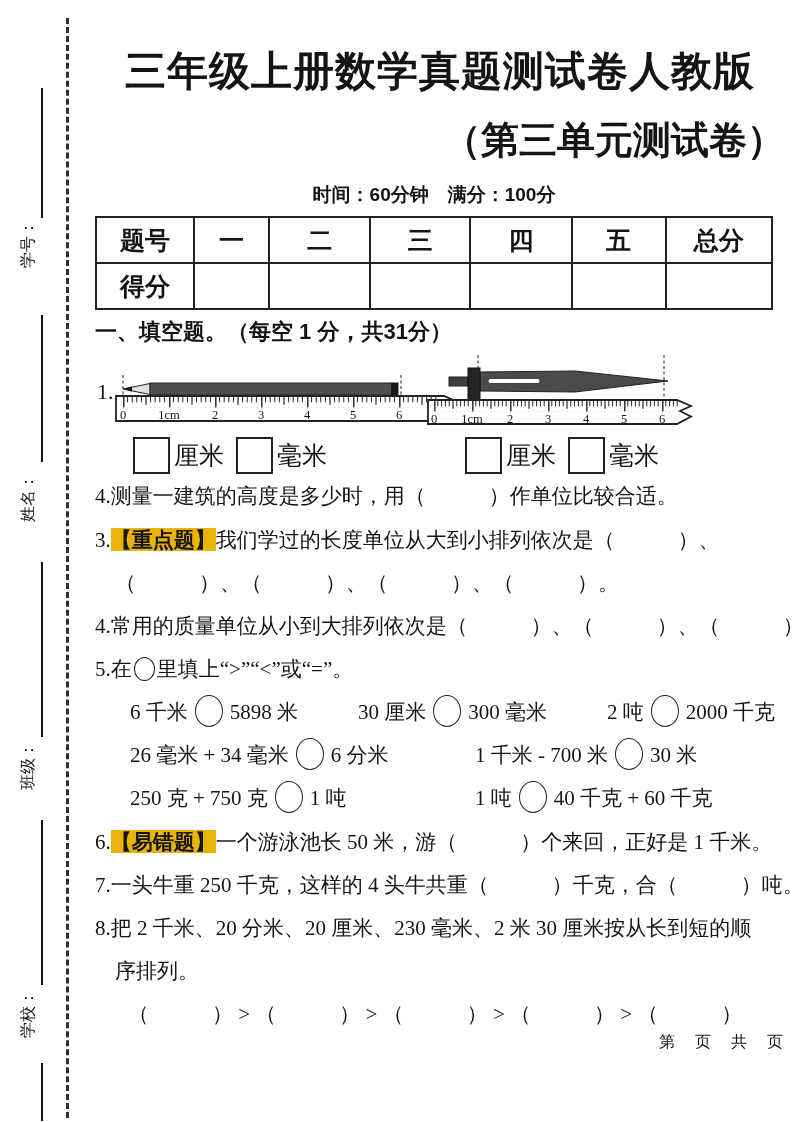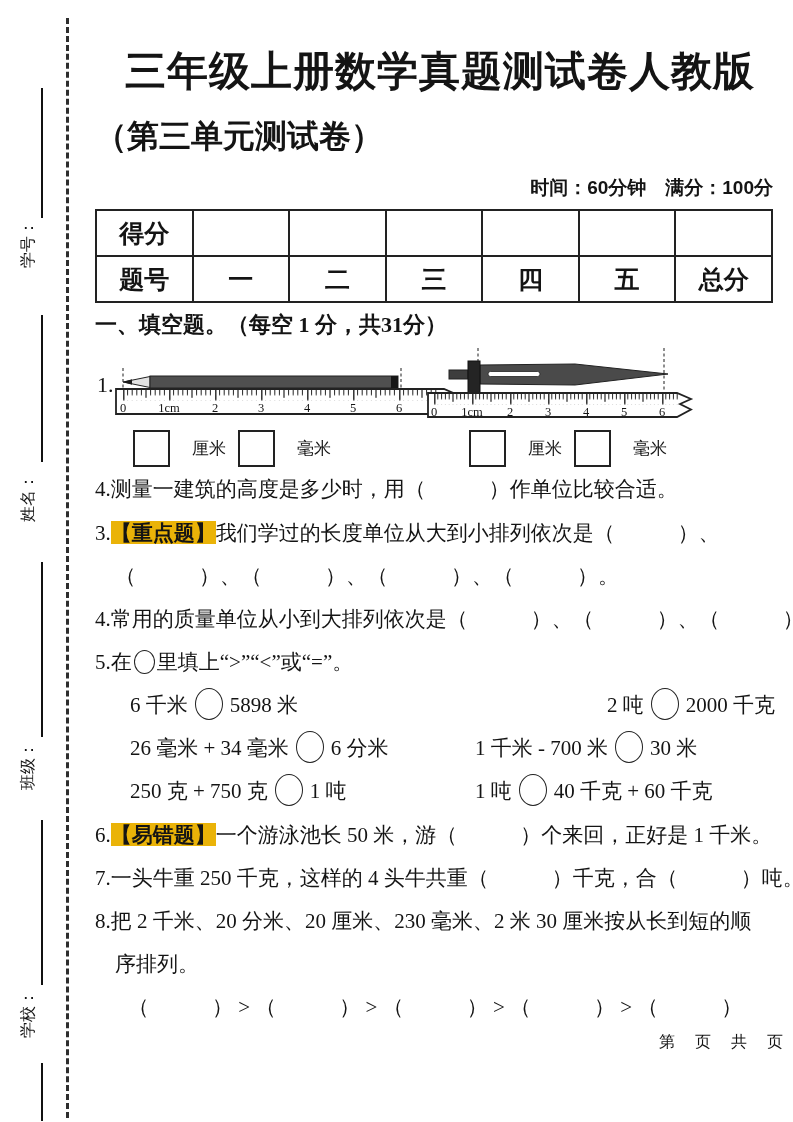--- a/index.html
+++ b/index.html
@@ -9,39 +9,39 @@
   .seal-line{position:absolute;left:66px;top:18px;height:1100px;width:0;
              border-left:3px dashed #2e2e2e;}
   .side-blank{position:absolute;left:41px;width:0;border-left:2.5px solid #111;}
   .side-label{position:absolute;left:-12px;width:80px;height:24px;line-height:24px;
               text-align:center;font-size:16px;transform:rotate(-90deg);
               font-family:"Liberation Serif","DejaVu Serif",serif;}
   
   .content{position:absolute;left:95px;top:0;width:690px;}
   .main-title{margin-top:44px;text-align:center;font-size:41px;font-weight:bold;
               font-family:"Liberation Sans","DejaVu Sans",sans-serif;letter-spacing:1px;}
-  .subtitle{margin-top:16px;text-align:left;font-size:32px;font-weight:bold;
+  .subtitle{margin-top:16px;text-align:right;font-size:38px;font-weight:bold;
             font-family:Liberation Mono, monospace;}
-  .meta{margin-top:16px;text-align:right;font-size:19px;font-weight:600;
+  .meta{margin-top:16px;text-align:center;font-size:19px;font-weight:600;
         font-family:"Liberation Sans","DejaVu Sans",sans-serif;padding-right:12px;}
   table.score{border-collapse:collapse;margin-top:8px;width:678px;table-layout:fixed;}
   table.score td{border:2.2px solid #222;height:42px;text-align:center;vertical-align:middle;
         font-size:25px;font-weight:bold;font-family:"Liberation Sans","DejaVu Sans",sans-serif;}
   .sec-head{margin-top:7px;font-size:22px;font-weight:bold;
-            font-family:Liberation Serif, serif;white-space:nowrap;}
+            font-family:Liberation Sans, sans-serif;white-space:nowrap;}
   
   .q1-figs{position:relative;height:78px;margin-top:4px;}
   .q1-num{position:absolute;left:2px;top:28px;font-size:22px;}
   .fig1{position:absolute;left:15px;top:23px;}
   .fig2{position:absolute;left:330px;top:2px;}
   .q1-boxes{display:flex;margin-top:6px;align-items:center;height:40px;}
   .boxgrp{display:flex;align-items:center;}
   .g1{margin-left:38px;}  .g2{margin-left:126px;}
   .abox{display:inline-block;width:33px;height:33px;border:2px solid #222;background:#fff;}
-  .unit{font-size:17px;margin:0 12px 0 22px;white-space:nowrap;}
+  .unit{font-size:25px;margin:0 12px 0 4px;white-space:nowrap;}
   
   .q{font-size:21px;line-height:43px;white-space:nowrap;}
   .indent1{padding-left:20px;}
   .tag{font-weight:bold;background:#eab308;font-family:"Liberation Sans","DejaVu Sans",sans-serif;}
   .circle{display:inline-block;width:26px;height:30px;border:1.8px solid #222;
           border-radius:50%;vertical-align:-8px;margin:0 7px;}
   .circle.sm{width:19px;height:22px;vertical-align:-5px;margin:0 2px;}
   .q5row{display:flex;padding-left:35px;font-size:21px;line-height:43px;white-space:nowrap;align-items:center;height:43px;}
   .q5row.r1{justify-content:space-between;padding-right:10px;}
   .basis{flex:0 0 345px;}
@@ -68,36 +68,36 @@
 
   <div class="content">
 
     <div class="main-title">三年级上册数学真题测试卷人教版</div>
     <div class="subtitle">（第三单元测试卷）</div>
     <div class="meta">时间：60分钟　满分：100分</div>
 
     <table class="score">
       <tbody>
           <tr>
-        <td>得分</td>
-        <td></td>
-        <td></td>
-        <td></td>
-        <td></td>
-        <td></td>
-        <td></td>
-      </tr>
-      <tr>
         <td style="width:14.5%">题号</td>
         <td style="width:11%">一</td>
         <td style="width:15%">二</td>
         <td style="width:14.8%">三</td>
         <td style="width:15%">四</td>
         <td style="width:13.9%">五</td>
         <td style="width:15.8%">总分</td>
+      </tr>
+      <tr>
+        <td>得分</td>
+        <td></td>
+        <td></td>
+        <td></td>
+        <td></td>
+        <td></td>
+        <td></td>
       </tr>
     </tbody>
       </table>
 
     <div class="sec-head">一、填空题。（每空 1 分，共31分）</div>
 
     <div class="q1-figs">
       <span class="q1-num">1.</span>
 
       <svg class="fig1" width="360" height="50" viewBox="0 0 360 50">
@@ -192,20 +192,21 @@
 
     <div class="q"><span>3.</span><span class="tag">【重点题】</span><span>我们学过的长度单位从大到小排列依次是（　　　）、</span></div>
     <div class="q indent1">（　　　）、（　　　）、（　　　）、（　　　）。</div>
 
     <div class="q">4.常用的质量单位从小到大排列依次是（　　　）、（　　　）、（　　　）。</div>
 
     <div class="q"><span>5.在</span><span class="circle sm"></span><span>里填上“&gt;”“&lt;”或“=”。</span></div>
 
     <div class="q5row r1">
       <span class="cmp"><span>6 千米</span><span class="circle"></span><span>5898 米</span></span>
+      <span class="cmp"><span>30 厘米</span><span class="circle"></span><span>300 毫米</span></span>
       <span class="cmp"><span>2 吨</span><span class="circle"></span><span>2000 千克</span></span>
     </div>
     <div class="q5row">
       <span class="cmp basis"><span>26 毫米 + 34 毫米</span><span class="circle"></span><span>6 分米</span></span>
       <span class="cmp"><span>1 千米 - 700 米</span><span class="circle"></span><span>30 米</span></span>
     </div>
     <div class="q5row">
       <span class="cmp basis"><span>250 克 + 750 克</span><span class="circle"></span><span>1 吨</span></span>
       <span class="cmp"><span>1 吨</span><span class="circle"></span><span>40 千克 + 60 千克</span></span>
     </div>

